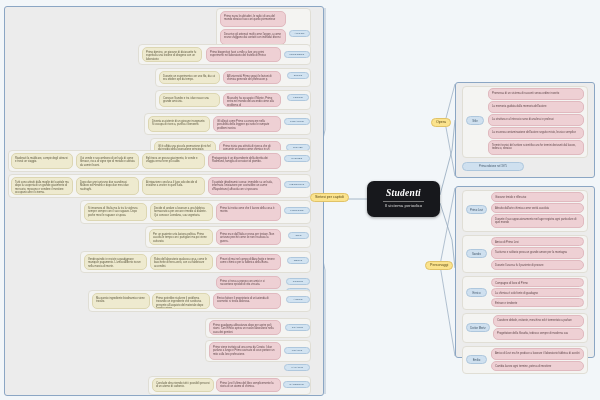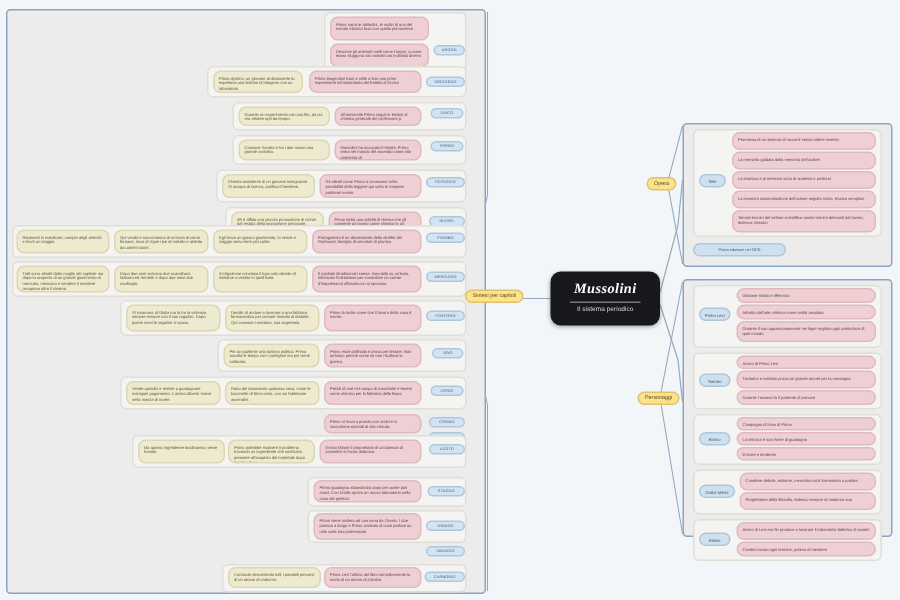--- a/index.html
+++ b/index.html
@@ -169,21 +169,21 @@
   <div class="chip" style="left:284px;top:347px;width:26px;">URANIO</div>
 
   <div class="chip" style="left:284px;top:364px;width:26px;">VANADIO</div>
 
   <div class="rowbox" style="left:148px;top:376px;width:163px;height:19px;"></div>
   <div class="node n-beige" style="left:152px;top:378px;width:62px;height:14px;">Conclude descrivendo tutti i possibili percorsi di un atomo di carbonio.</div>
   <div class="node n-pink" style="left:216px;top:378px;width:65px;height:14px;">Primo Levi l'ultimo del libro semplicemente la storia di un atomo di chimica.</div>
   <div class="chip" style="left:283px;top:381px;width:27px;">CARBONIO</div>
 
   <div id="central">
-    <div class="t1">Mussolini</div>
+    <div class="t1">Studenti</div>
     <div class="t2">Il sistema periodico</div>
   </div>
 
   <div class="badge" id="badge-sintesi">Sintesi per capitoli</div>
   <div class="badge" id="badge-opera">Opera</div>
   <div class="badge" id="badge-personaggi">Personaggi</div>
 
   <div class="panel" id="panel-opera"></div>
   <div class="rowbox" style="left:462px;top:86px;width:126px;height:72px;"></div>
   <div class="n-blue-lbl" style="left:466px;top:116px;width:18px;height:9px;">Stile</div>

